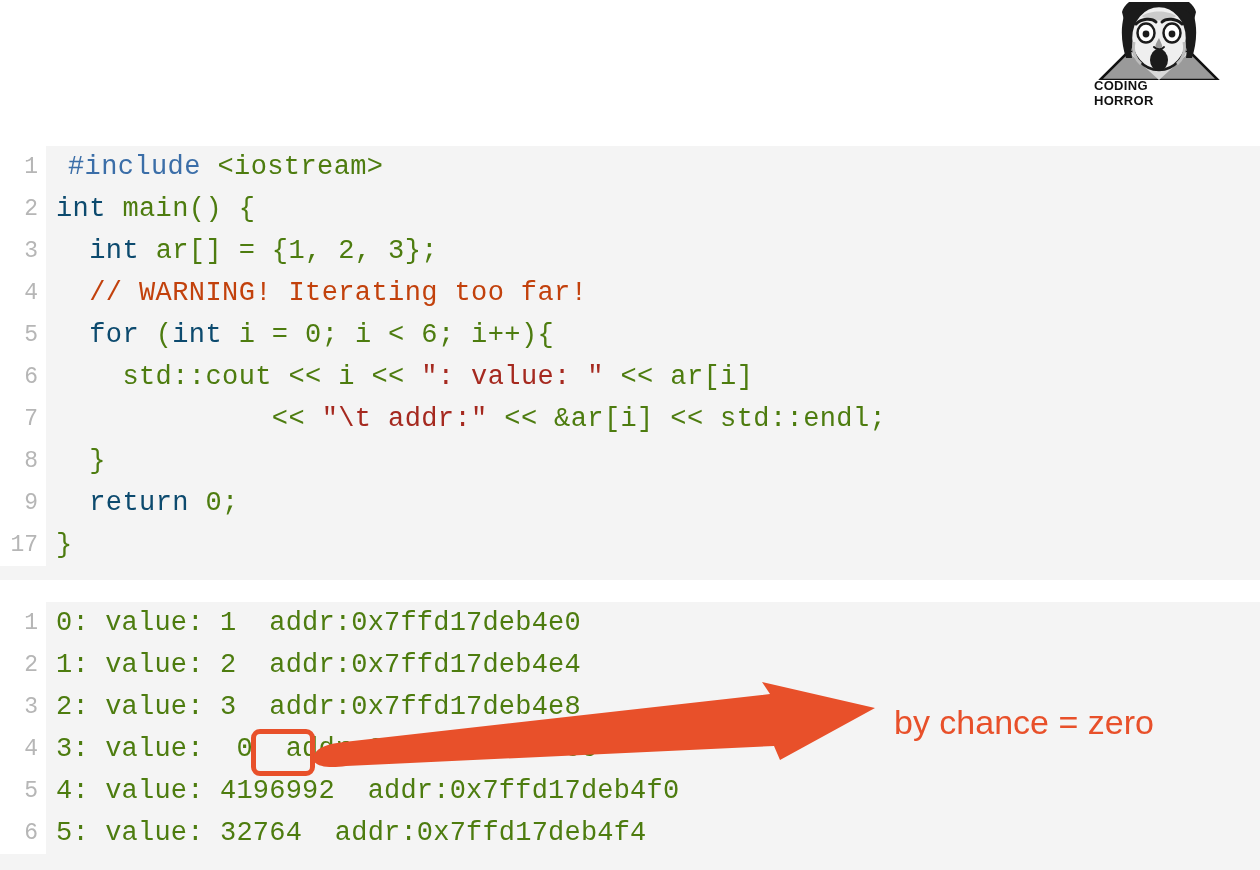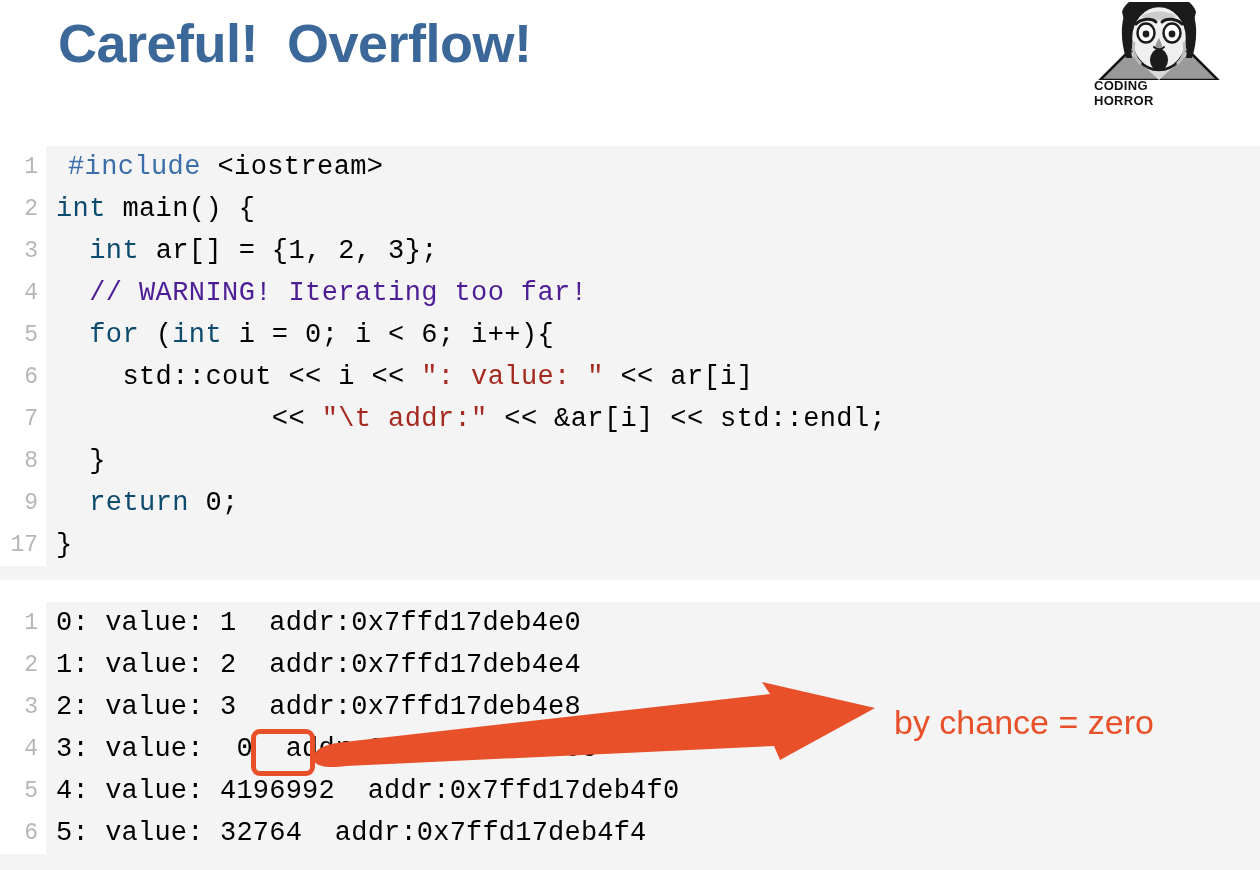--- a/index.html
+++ b/index.html
@@ -101,22 +101,22 @@
     color: #1b1b1b;
     white-space: pre;
     letter-spacing: 0.4px;
   }
   #output-block .code-text { letter-spacing: 0.2px; }
 
   
   .kw   { color: #0c4a6e; }
   .pre  { color: #3b6ea8; margin-left: 12px; }
   .str  { color: #a5291f; }
-  .cmt  { color: #4c1d95; }
-  .plain{ color: #000000; }
+  .cmt  { color: #c2410c; }
+  .plain{ color: #4d7c0f; }
 
   
   #annotations {
     position: absolute;
     left: 0; top: 0;
     width: 1260px; height: 870px;
     pointer-events: none;
     text-decoration: underline;
   }
   #zero-highlight-box {
@@ -144,21 +144,20 @@
     font-family: "Liberation Sans", sans-serif;
     font-size: 34px;
     color: #e8502a;
     white-space: pre;
   }
 </style>
 </head>
 <body>
 
 <div id="header">
-  <div id="slide-title" style="color: rgb(59, 104, 153);">Careful!  Overflow!</div>
 
   <div id="logo">
     <svg id="logo-face" viewBox="0 0 130 78">
 
       <path d="M6 78 L34 50 L96 50 L124 78 Z" fill="#9a9a9a"></path>
       <path d="M6 78 L34 50 L96 50 L124 78 Z" fill="none" stroke="#111" stroke-width="2.5"></path>
       <path d="M34 50 L65 78 L96 50 Z" fill="#d9d9d9"></path>
 
       <path d="M30 14 C34 0 52 -4 65 -2 C78 -4 96 0 100 14 C104 28 102 44 98 56 L92 56 C94 42 92 26 86 18 C76 10 54 10 44 18 C38 26 36 42 38 56 L32 56 C28 44 26 28 30 14 Z" fill="#1b1b1b"></path>
       <path d="M28 10 C30 2 40 -6 52 -5 L48 6 C40 6 33 10 30 18 Z" fill="#1b1b1b"></path>

